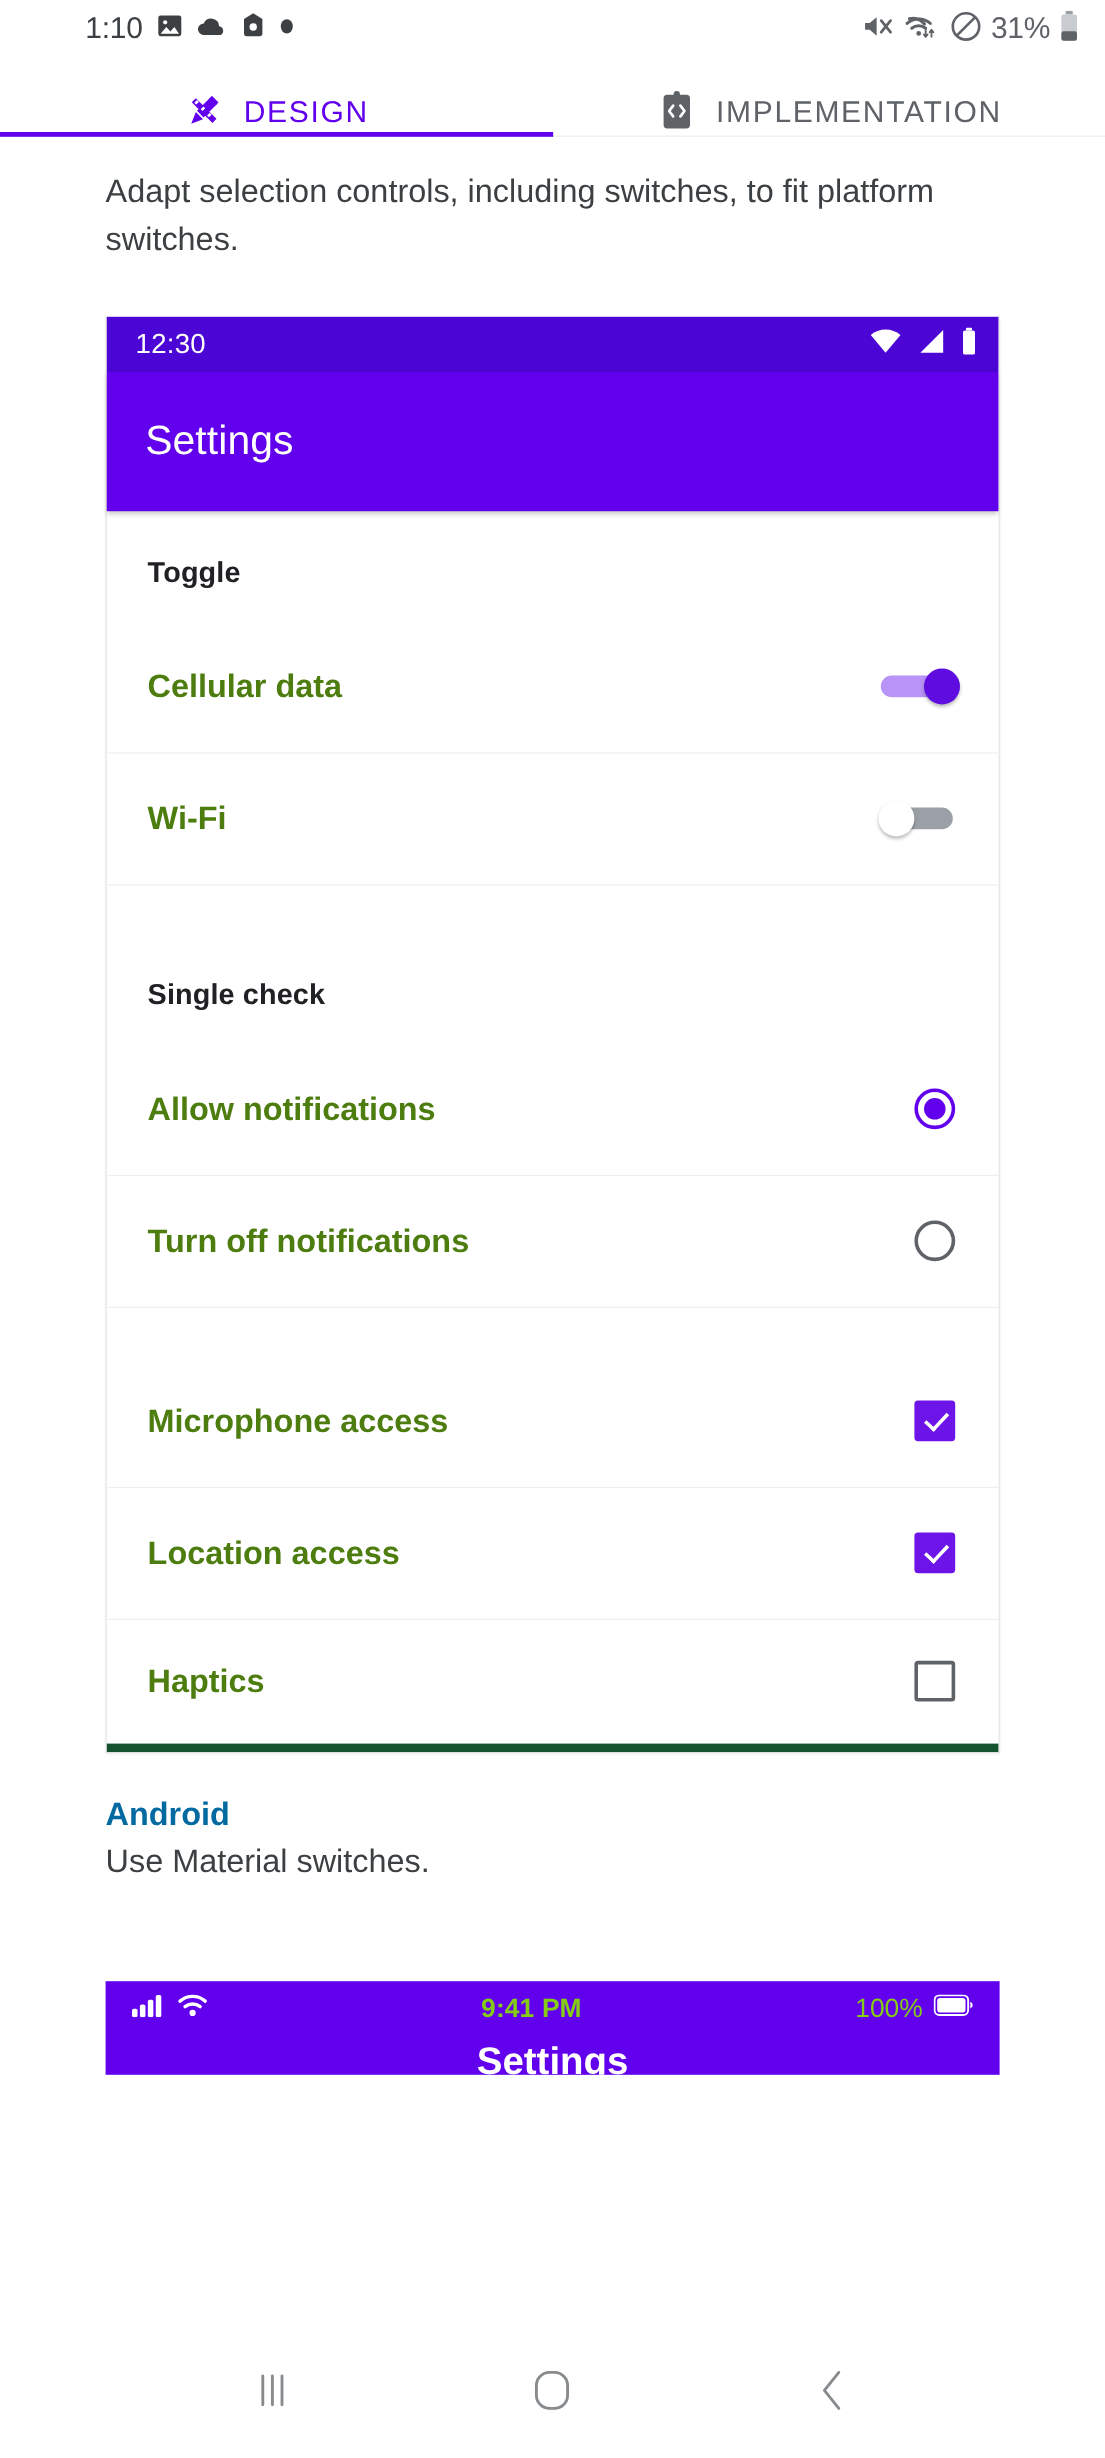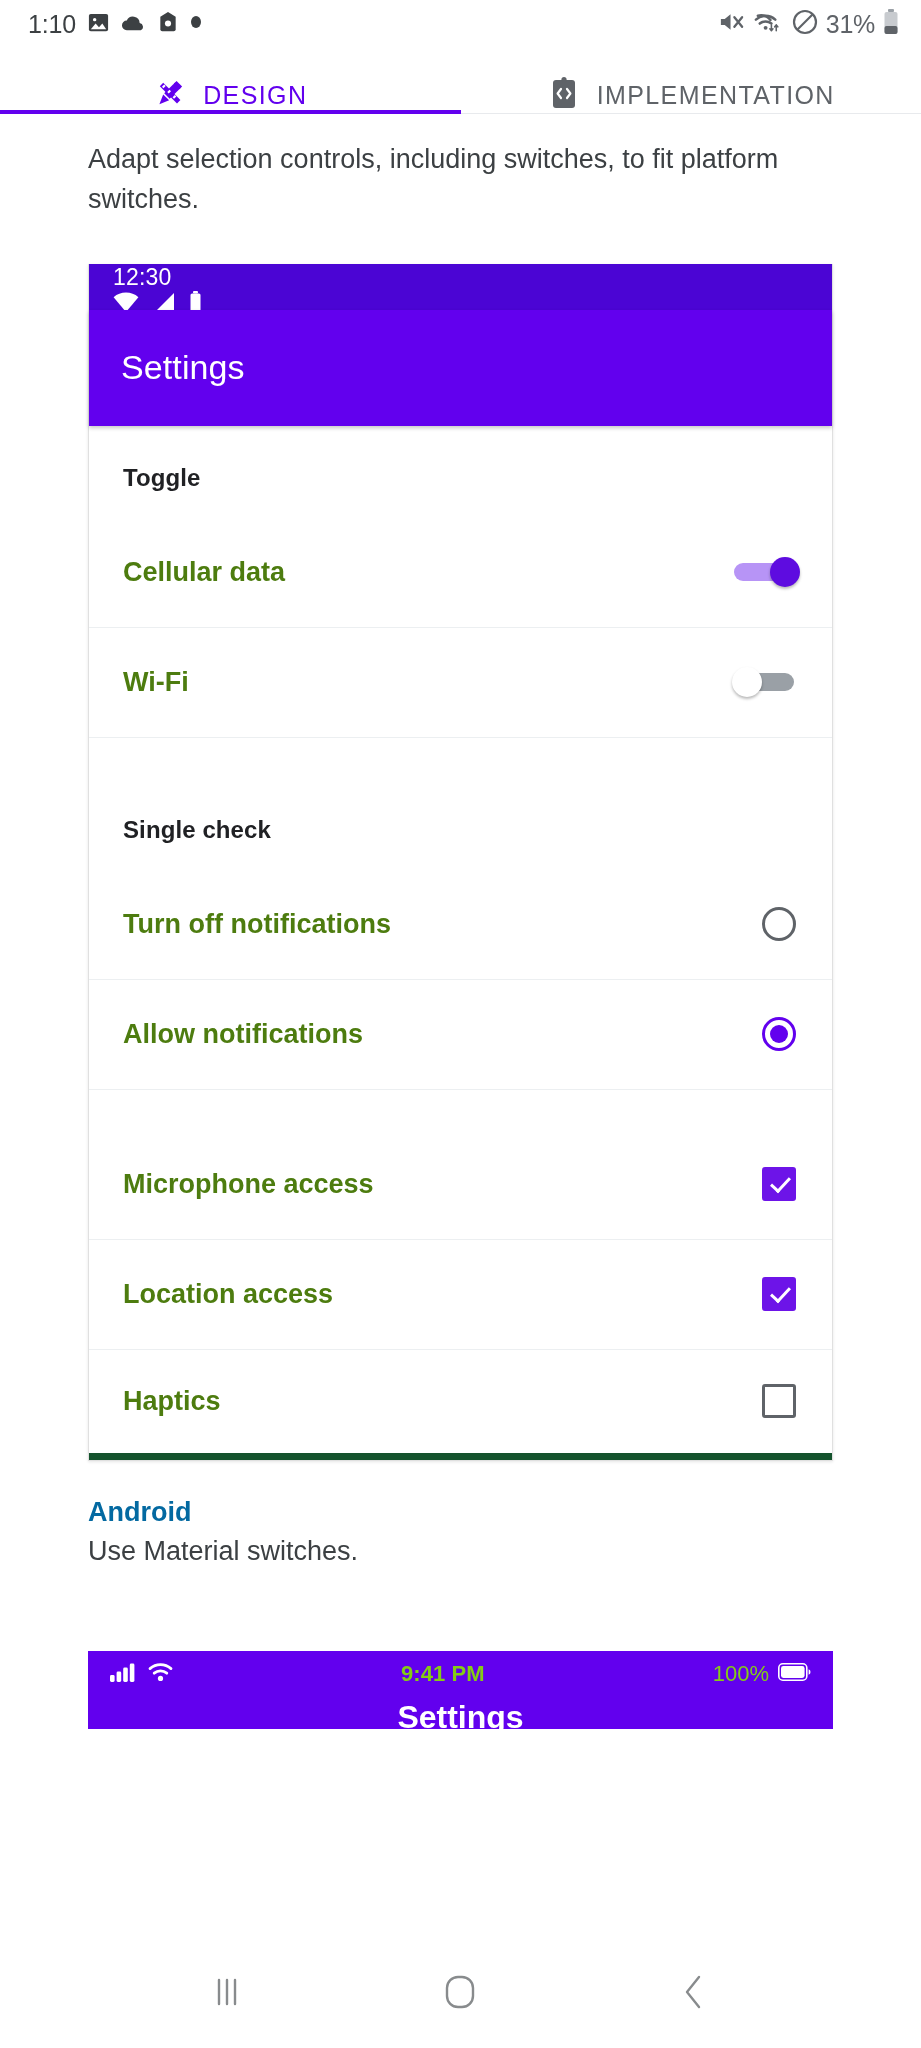--- a/index.html
+++ b/index.html
@@ -13,21 +13,21 @@
 
   
   .os-statusbar {
     height: 48px;
     display: flex;
     align-items: center;
     justify-content: space-between;
     padding: 0 22px 0 28px;
     background: #ffffff;
   }
-  .sb-left { display: flex; align-items: center; gap: 11px; }
+  .sb-left { display: flex; align-items: center; gap: 11px; margin-left: 43px; }
   .sb-clock {
     font-size: 25px;
     color: #3c4043;
     font-weight: 400;
     letter-spacing: -0.2px;
   }
   .sb-right { display: flex; align-items: center; gap: 8px; }
   .sb-batt-text {
     font-size: 25px;
     color: #5f6368;
@@ -97,23 +97,23 @@
     margin: 44px 88px 0 88px;
     background: #ffffff;
     border: 1px solid #e0e0e0;
     border-top: none;
     box-shadow: 0 1px 3px rgba(0,0,0,0.10);
   }
   .mock-statusbar {
     background: #4b05d4;
     height: 46px;
     display: flex;
+    align-items: center;
     justify-content: space-between;
     padding: 0 18px 0 24px;
-    flex-direction: column;
   }
   .mock-clock {
     color: #ffffff;
     font-size: 23px;
     font-weight: 500;
     letter-spacing: 0.2px;
   }
   .mock-sb-icons { display: flex; align-items: center; gap: 13px; }
 
   .mock-appbar {
@@ -431,27 +431,27 @@
           <span class="sw-track"></span>
           <span class="sw-thumb"></span>
         </span>
       </div>
 
       <div class="section-gap"></div>
 
       <div class="group-title">Single check</div>
 
       <div class="row">
+        <span class="row-label">Allow notifications</span>
+        <span class="radio checked"></span>
+      </div>
+
+      <div class="row">
         <span class="row-label">Turn off notifications</span>
         <span class="radio"></span>
-      </div>
-
-      <div class="row">
-        <span class="row-label">Allow notifications</span>
-        <span class="radio checked"></span>
       </div>
 
       <div class="section-gap"></div>
 
 
       <div class="row">
         <span class="row-label">Microphone access</span>
         <span class="cbx checked"></span>
       </div>
 

